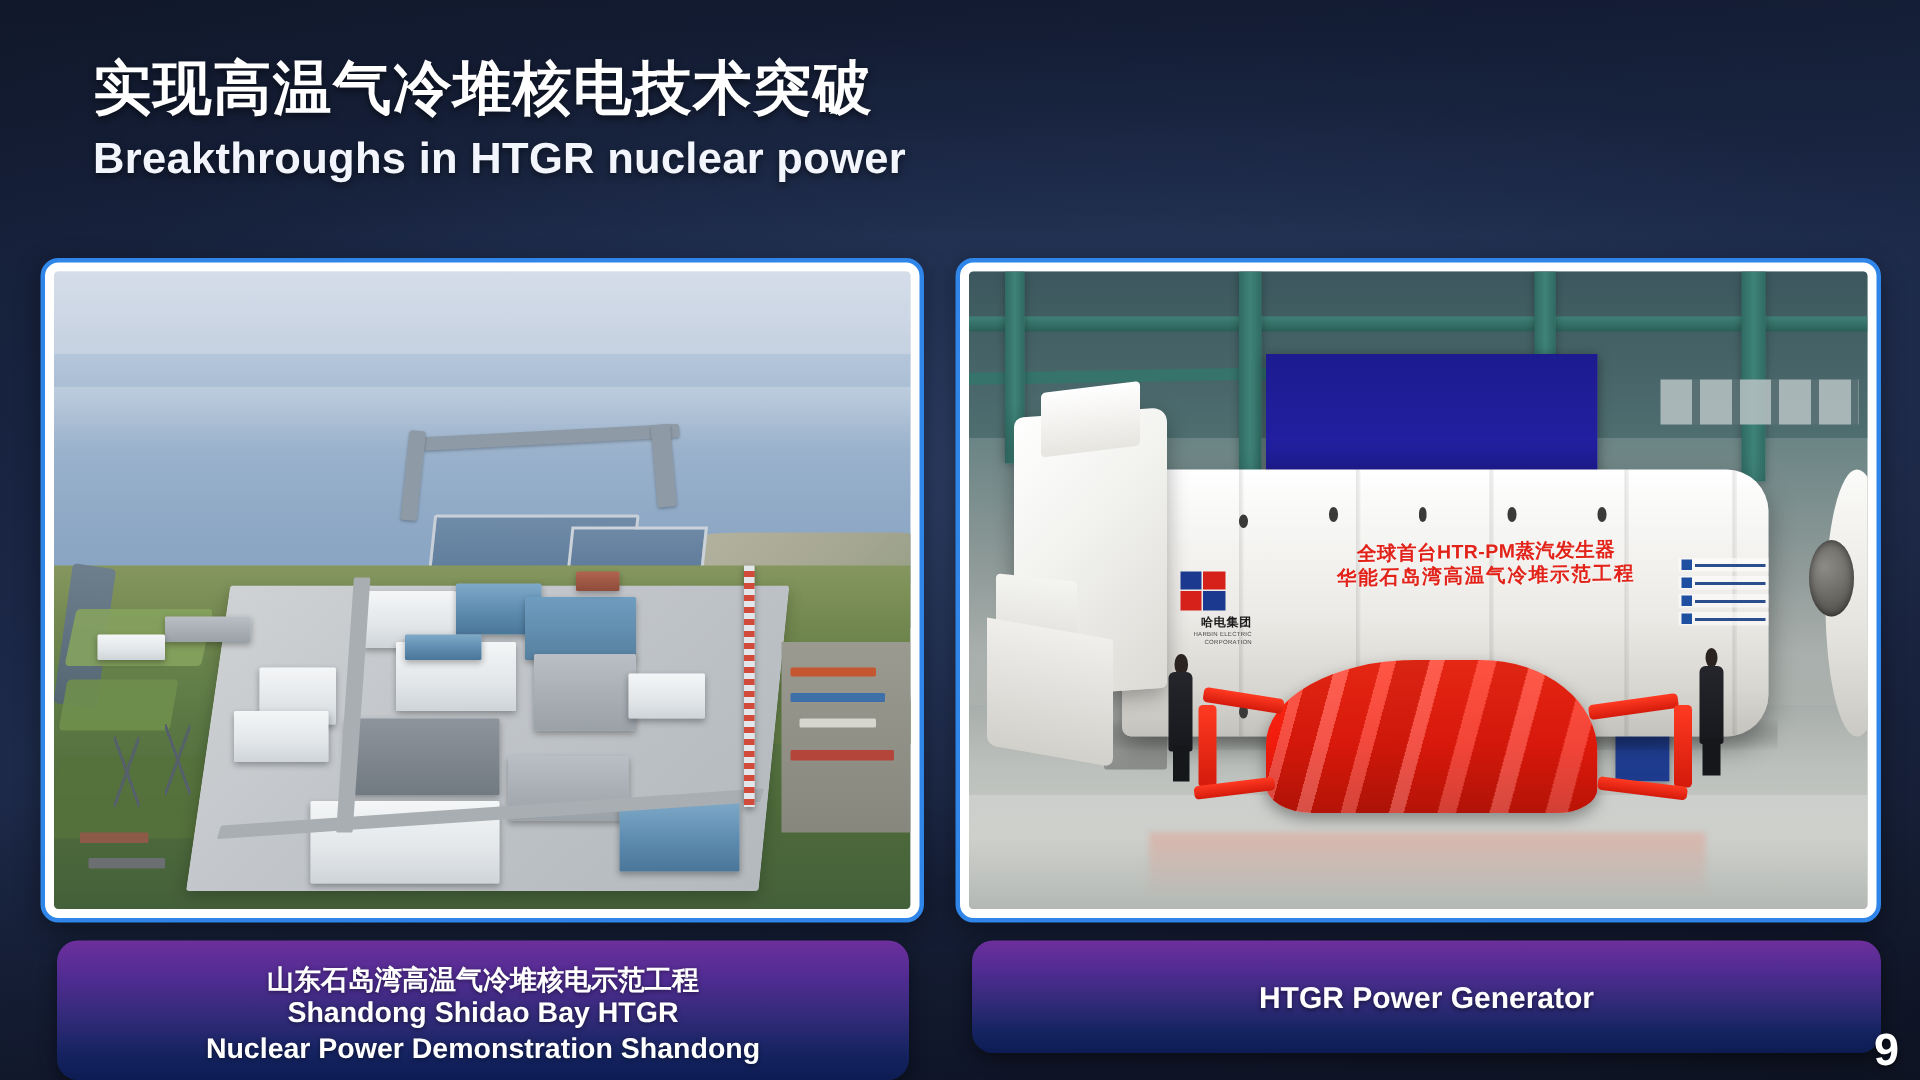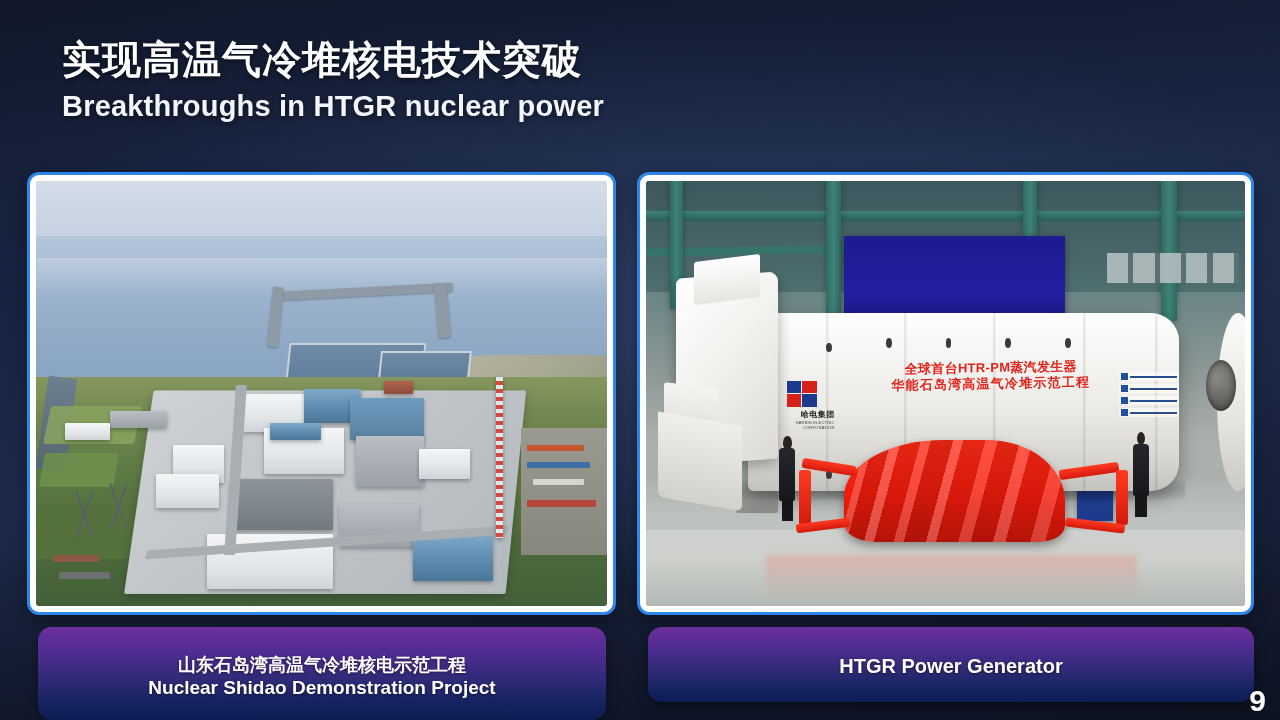--- a/index.html
+++ b/index.html
@@ -515,21 +515,22 @@
         <div class="body"></div>
         <div class="legs"></div>
       </div>
 
       <div class="reflection"></div>
     </div>
   </div>
 
   <div class="caption cap-left">
     <div class="cap-line cn">山东石岛湾高温气冷堆核电示范工程</div>
-    <div class="cap-line en">Nuclear Shidao Demonstration Project</div>
+    <div class="cap-line en">Shandong Shidao Bay HTGR</div>
+    <div class="cap-line en">Nuclear Power Demonstration Shandong</div>
   </div>
 
   <div class="caption cap-right">
     <div class="cap-line en">HTGR Power Generator</div>
   </div>
 
   <div class="page-num">9</div>
 
 </div>
 

